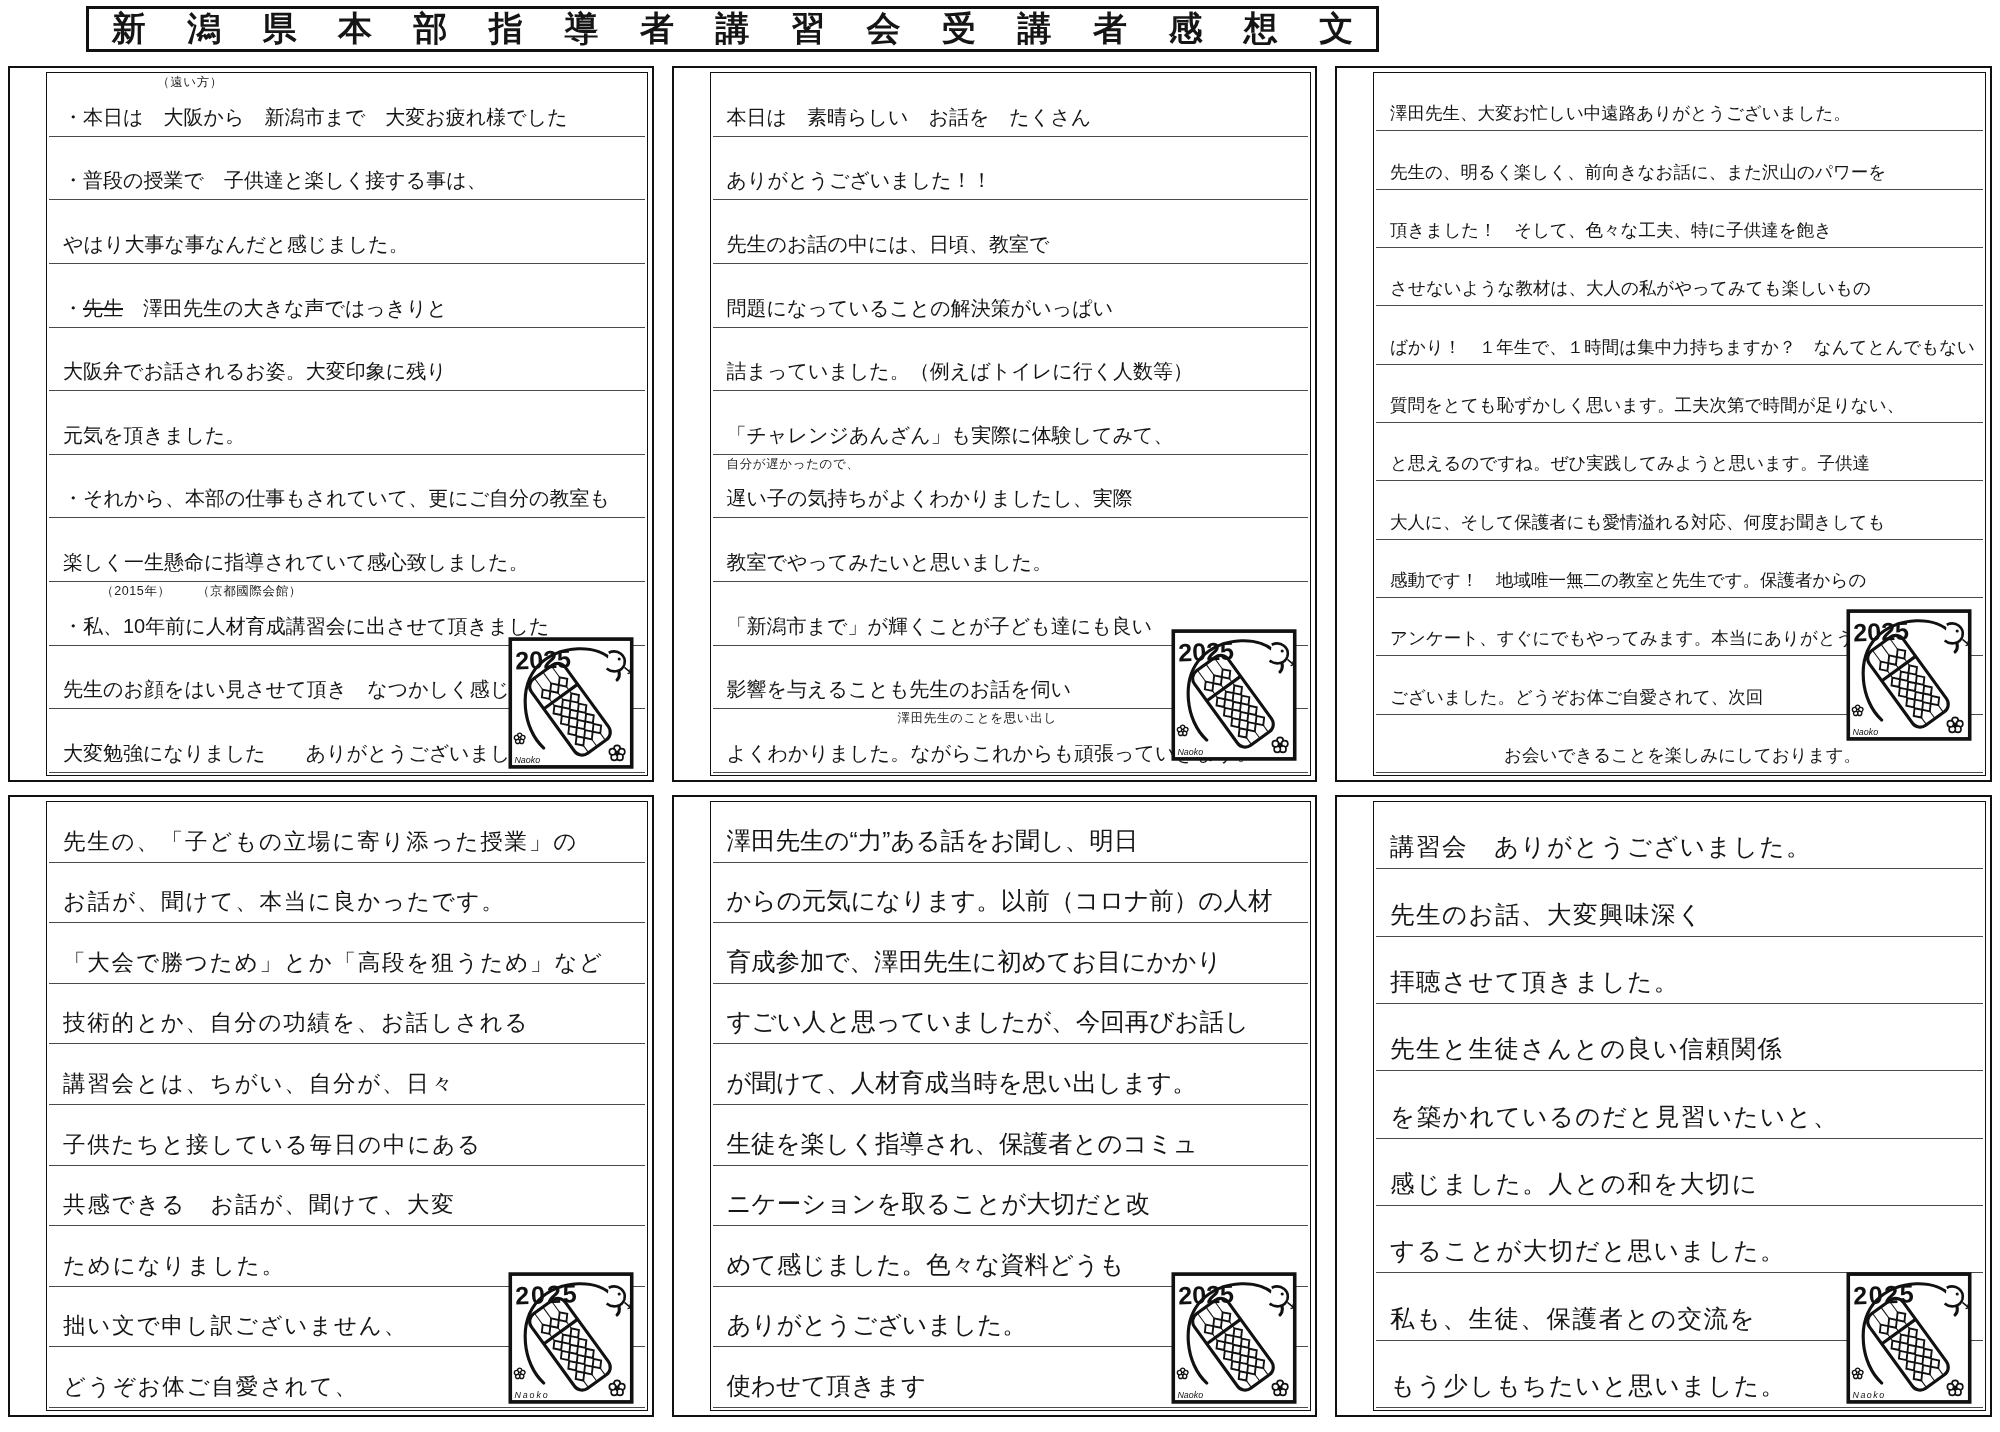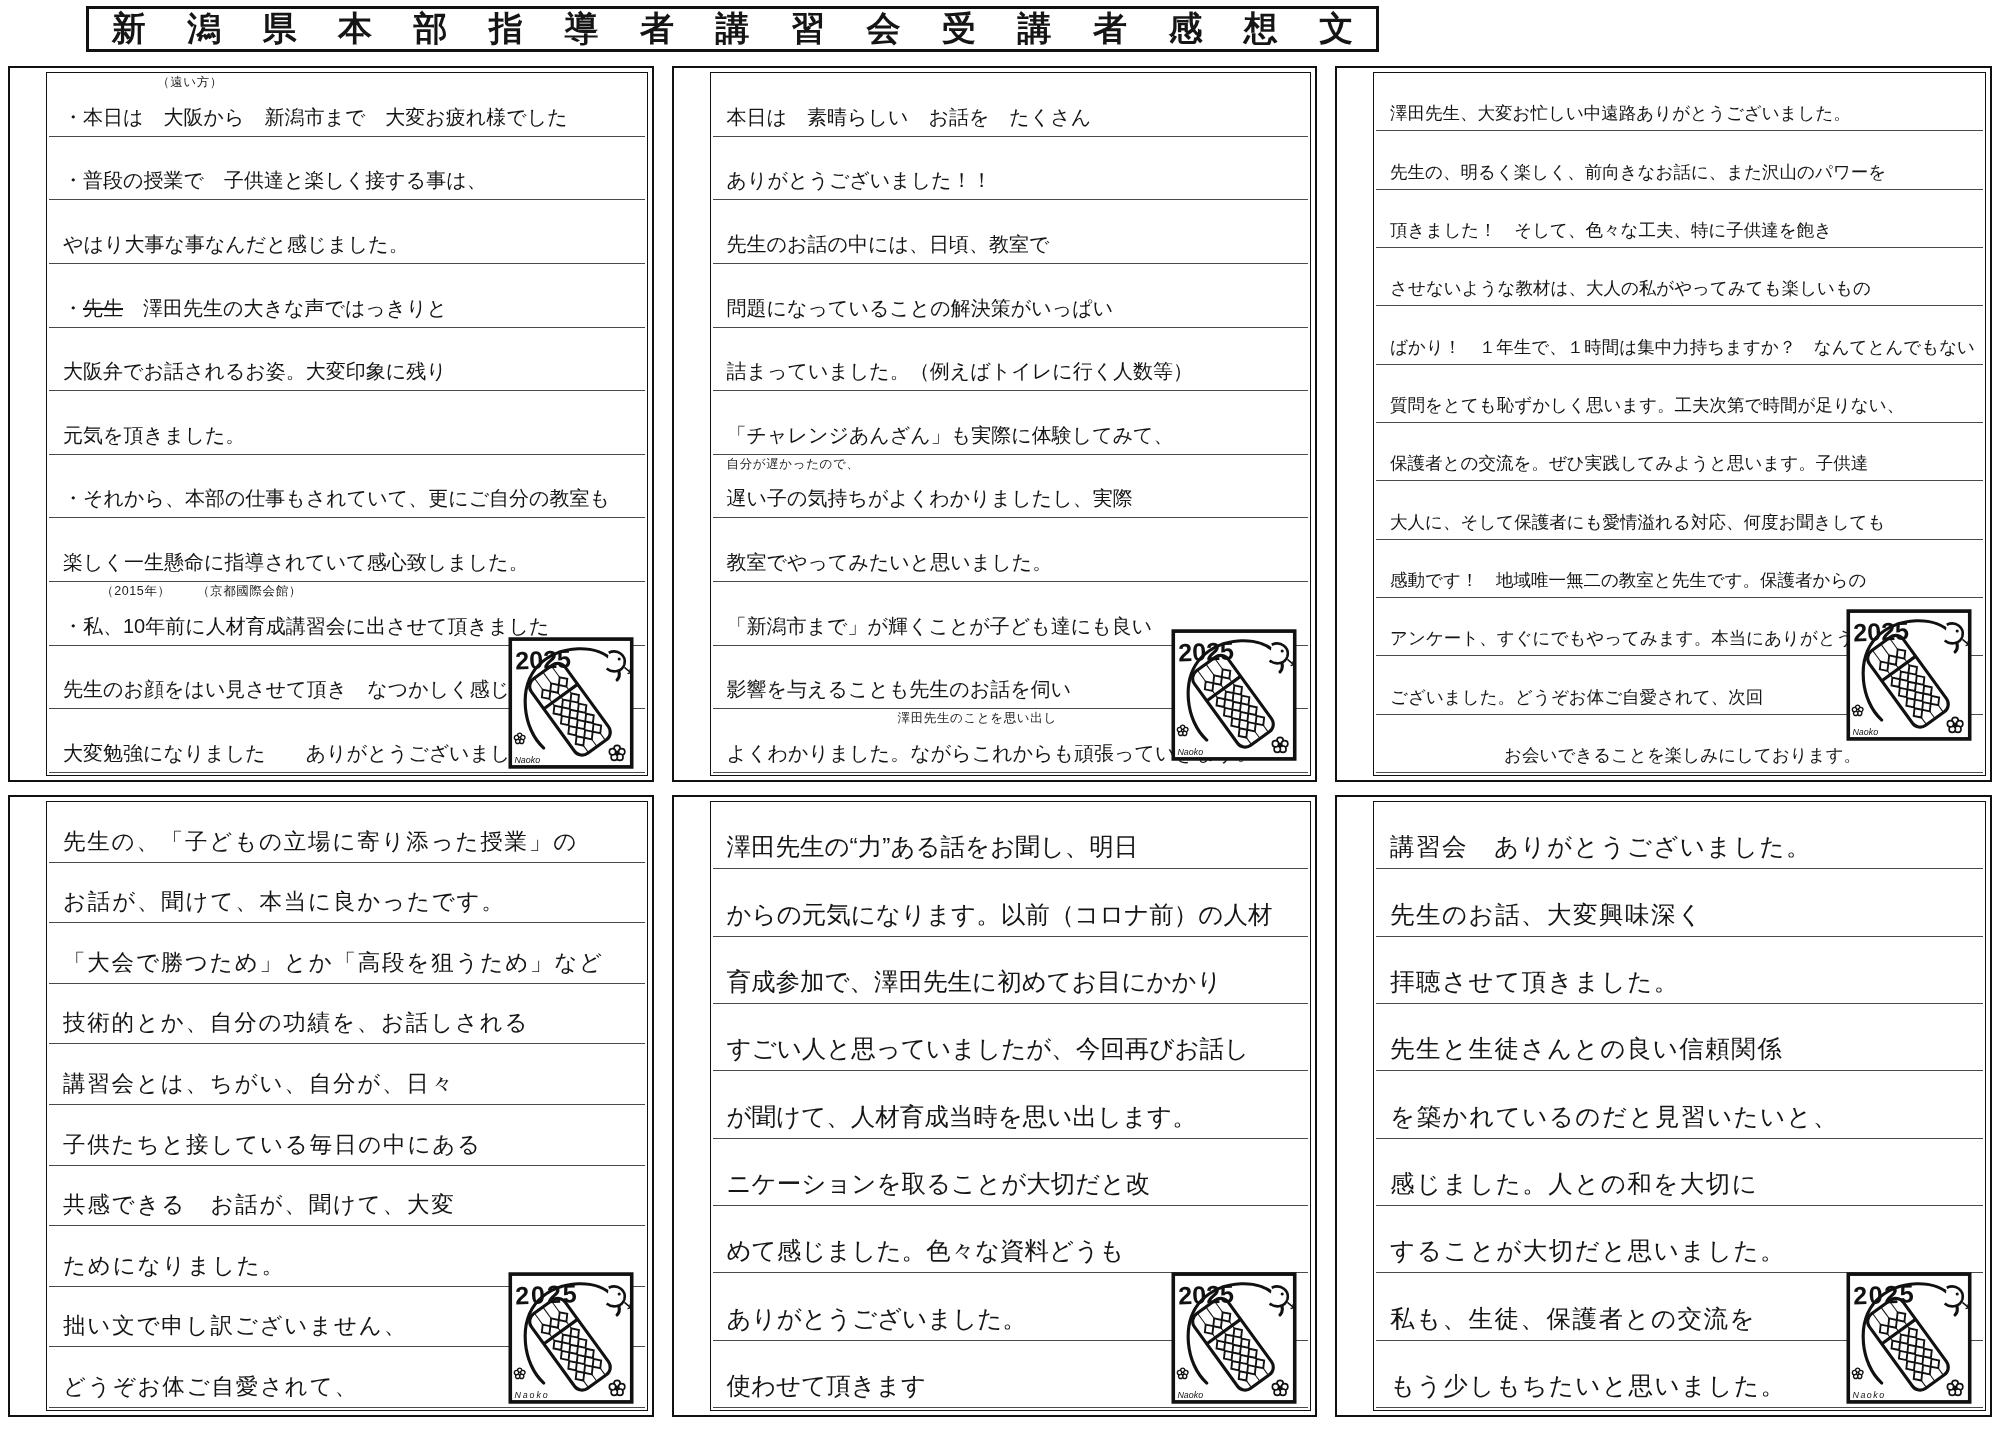--- a/index.html
+++ b/index.html
@@ -208,21 +208,21 @@
       <div class="line">
           <span>させないような教材は、大人の私がやってみても楽しいもの</span>
         </div>
       <div class="line">
           <span>ばかり！　１年生で、１時間は集中力持ちますか？　なんてとんでもない</span>
         </div>
       <div class="line">
           <span>質問をとても恥ずかしく思います。工夫次第で時間が足りない、</span>
         </div>
       <div class="line">
-          <span>保護者との交流を。ぜひ実践してみようと思います。子供達</span>
+          <span>と思えるのですね。ぜひ実践してみようと思います。子供達</span>
         </div>
       <div class="line">
           <span>大人に、そして保護者にも愛情溢れる対応、何度お聞きしても</span>
         </div>
       <div class="line">
           <span>感動です！　地域唯一無二の教室と先生です。保護者からの</span>
         </div>
       <div class="line">
           <span>アンケート、すぐにでもやってみます。本当にありがとう</span>
         </div>
@@ -287,20 +287,23 @@
       <div class="line">
           <span>育成参加で、澤田先生に初めてお目にかかり</span>
         </div>
       <div class="line">
           <span>すごい人と思っていましたが、今回再びお話し</span>
         </div>
       <div class="line">
           <span>が聞けて、人材育成当時を思い出します。</span>
         </div>
       <div class="line">
+          <span>生徒を楽しく指導され、保護者とのコミュ</span>
+        </div>
+      <div class="line">
           <span>ニケーションを取ることが大切だと改</span>
         </div>
       <div class="line">
           <span>めて感じました。色々な資料どうも</span>
         </div>
       <div class="line">
           <span>ありがとうございました。</span>
         </div>
       <div class="line">
           <span>使わせて頂きます</span>

